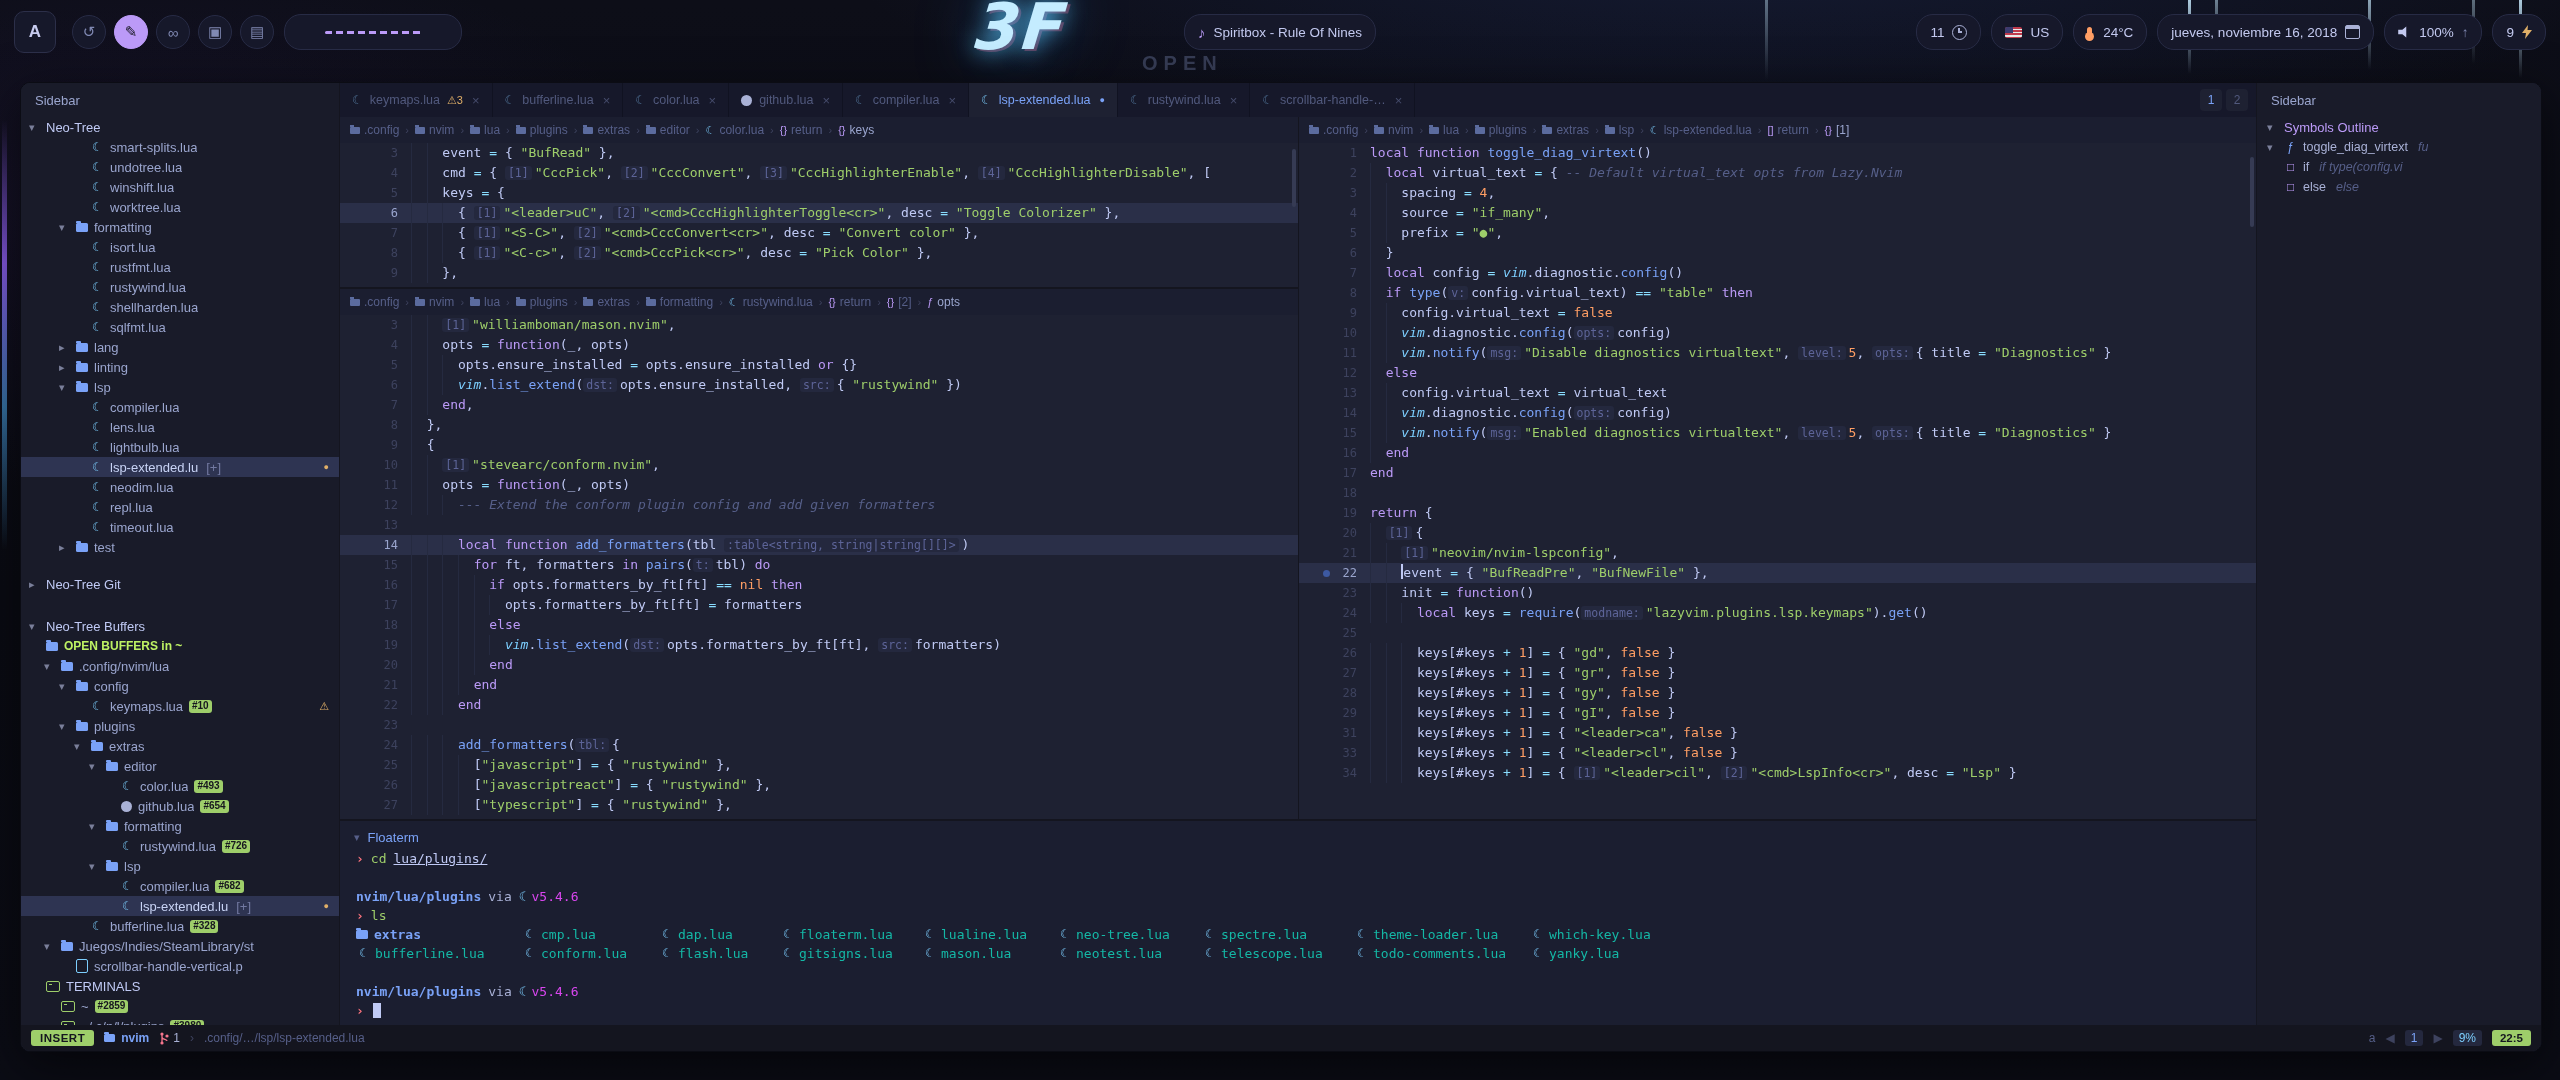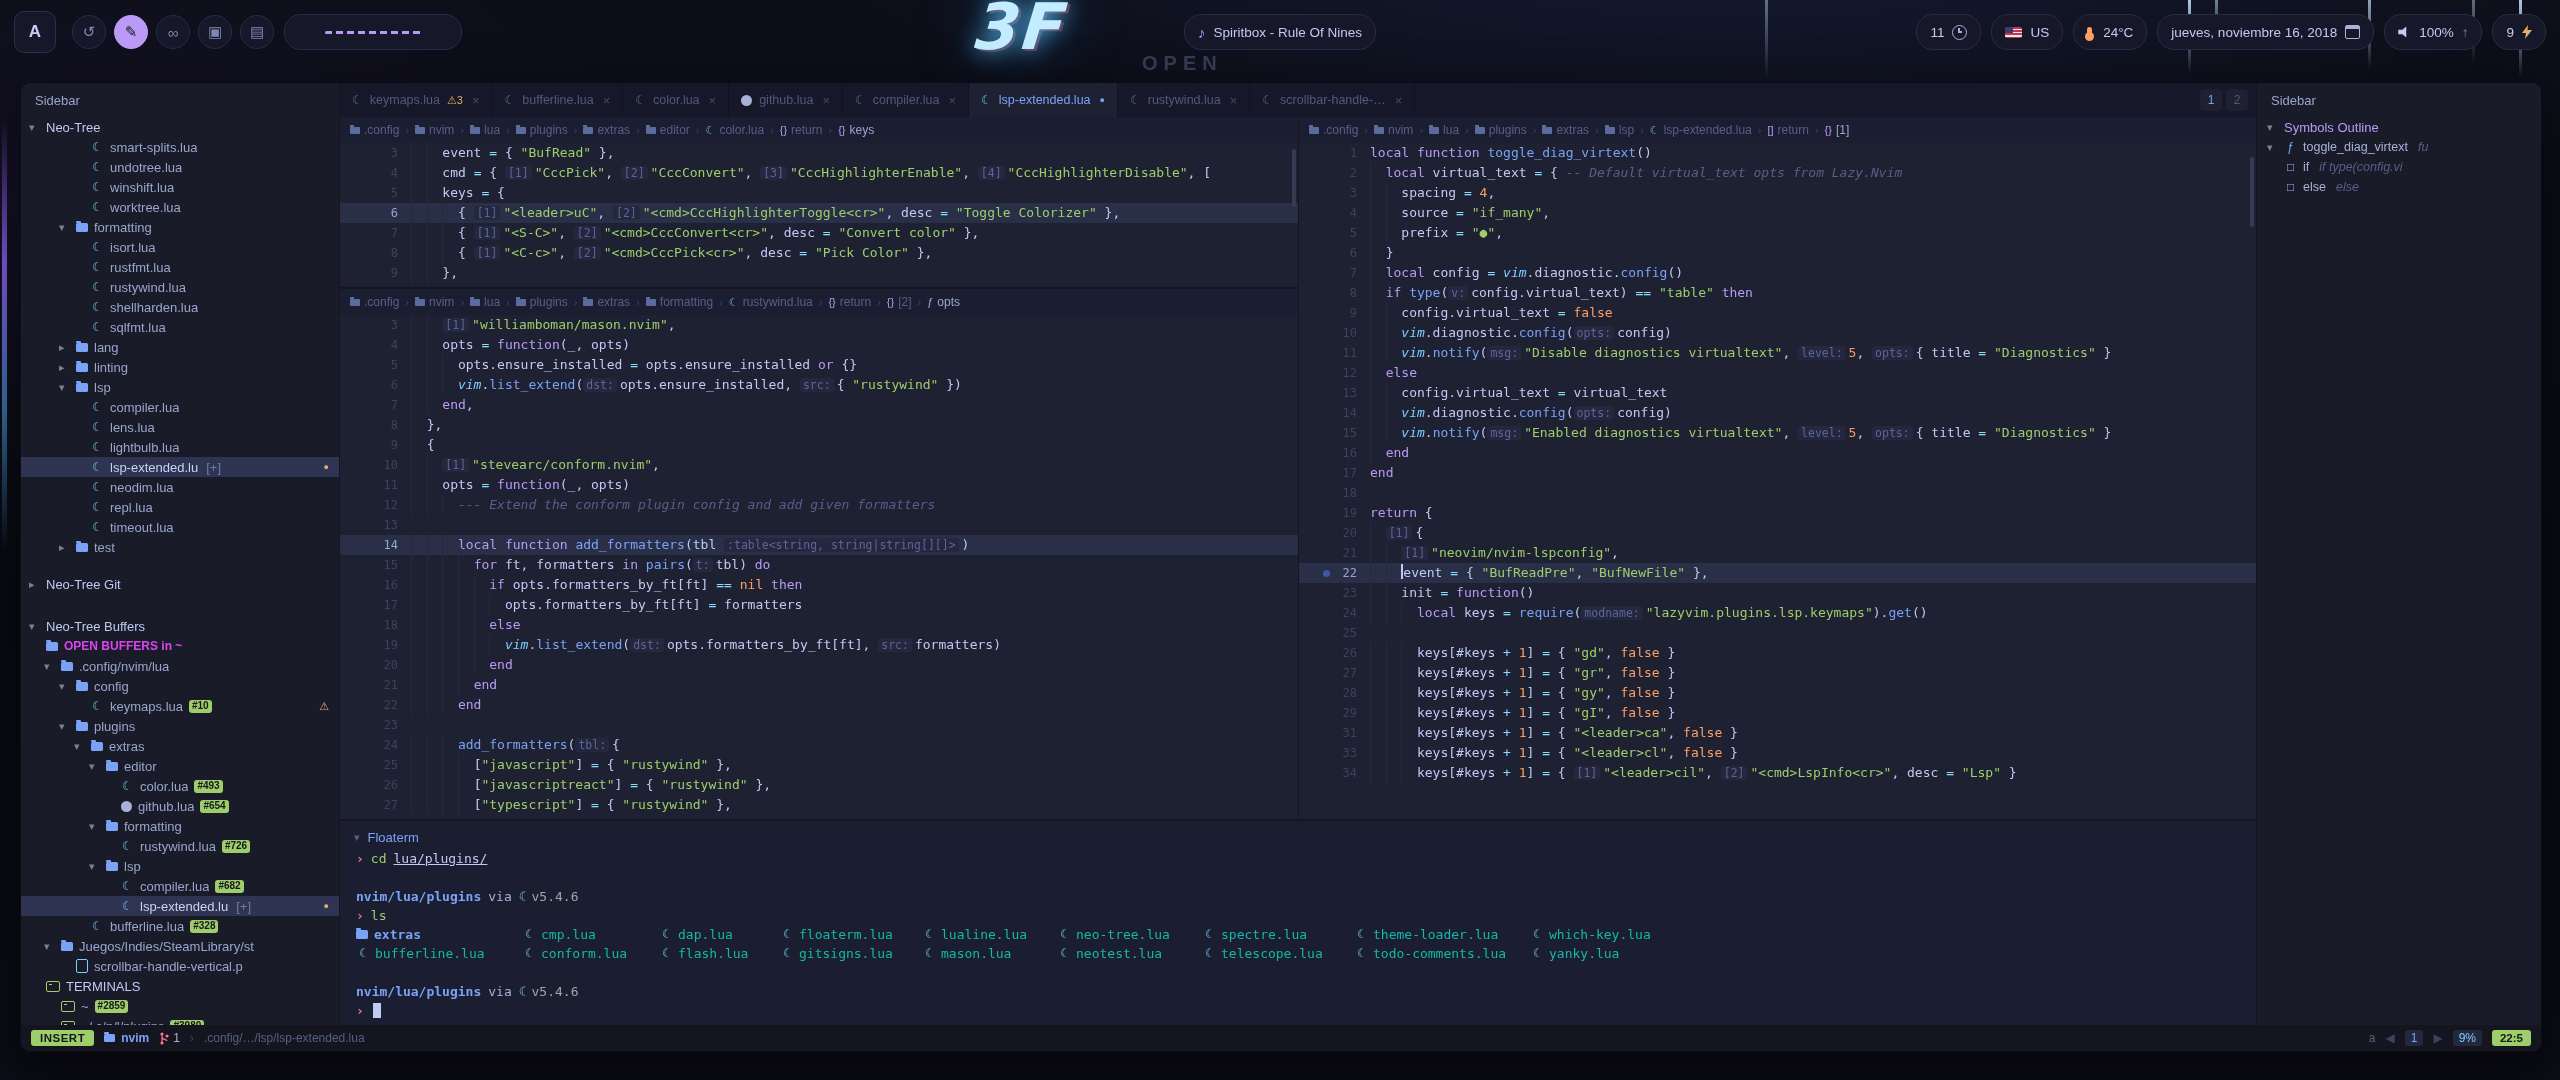--- a/index.html
+++ b/index.html
@@ -130,21 +130,21 @@
   .ft-title{height:24px;display:flex;align-items:center;gap:8px;padding:0 14px;color:#7aa2f7;font-size:13px}
   .ft-chev{color:#565f89;font-size:11px}
   .ft-body{font:13px/19px "DejaVu Sans Mono",monospace;padding:0 16px;color:#c0caf5}
   .t-row{height:19px;display:flex;align-items:center;white-space:pre}
   .t-pr{color:#ff757f;font-weight:bold;margin-right:7px}
   .t-cmd{color:#9ece6a}
   .t-arg{color:#c0caf5;text-decoration:underline;margin-left:7px}
   .t-dir{color:#7aa2f7;font-weight:bold}
   .t-via{color:#a9b1d6;margin:0 7px}
   .t-moon{color:#7dcfff}
-  .t-ver{color:#a3a3a3;margin-left:5px}
+  .t-ver{color:#d946ef;margin-left:5px}
   .t-cursor{display:inline-block;width:8px;height:15px;background:#c0caf5;margin-left:2px}
   .ls-row{display:grid;grid-template-columns:166px 137px 121px 142px 135px 145px 152px 176px auto;height:19px;align-items:center}
   .ls-cell{display:flex;align-items:center;gap:6px;white-space:nowrap;overflow:hidden}
   .ls-cell .nm{color:#14b8a6}
   .ls-cell.isdir .nm{color:#7aa2f7;font-weight:bold}
 
   
   .statusline{height:26px;flex:none;background:#14151f;display:flex;align-items:center;gap:10px;padding:0 10px;font-size:12px;color:#565f89}
   .mode-badge{background:#9ece6a;color:#14151f;font-weight:bold;border-radius:3px;padding:2px 9px;font-size:11.5px;letter-spacing:.5px}
   .sl-cwd{color:#7aa2f7;font-weight:bold;display:flex;gap:6px;align-items:center}
@@ -366,21 +366,21 @@
               <span class="nt-chev">▸</span>
               <span>Neo-Tree Git</span>
             </div>
             <div class="nt-header" style="margin-top: 22px;">
               <span class="nt-chev">▾</span>
               <span>Neo-Tree Buffers</span>
             </div>
             <div class="nt-row" style="padding-left: 8px;">
               <span class="nt-chev"></span>
               <span class="ico-folder"></span>
-              <span class="nt-lbl" style="color: #d946ef; font-weight: bold; font-size: 12px;">OPEN BUFFERS in ~</span>
+              <span class="nt-lbl" style="color: #bef264; font-weight: bold; font-size: 12px;">OPEN BUFFERS in ~</span>
               <span class="nt-right"></span>
             </div>
             <div class="nt-row" style="padding-left: 23px;">
               <span class="nt-chev">▾</span>
               <span class="ico-folder"></span>
               <span class="nt-lbl">.config/nvim/lua</span>
               <span class="nt-right"></span>
             </div>
             <div class="nt-row" style="padding-left: 38px;">
               <span class="nt-chev">▾</span>

